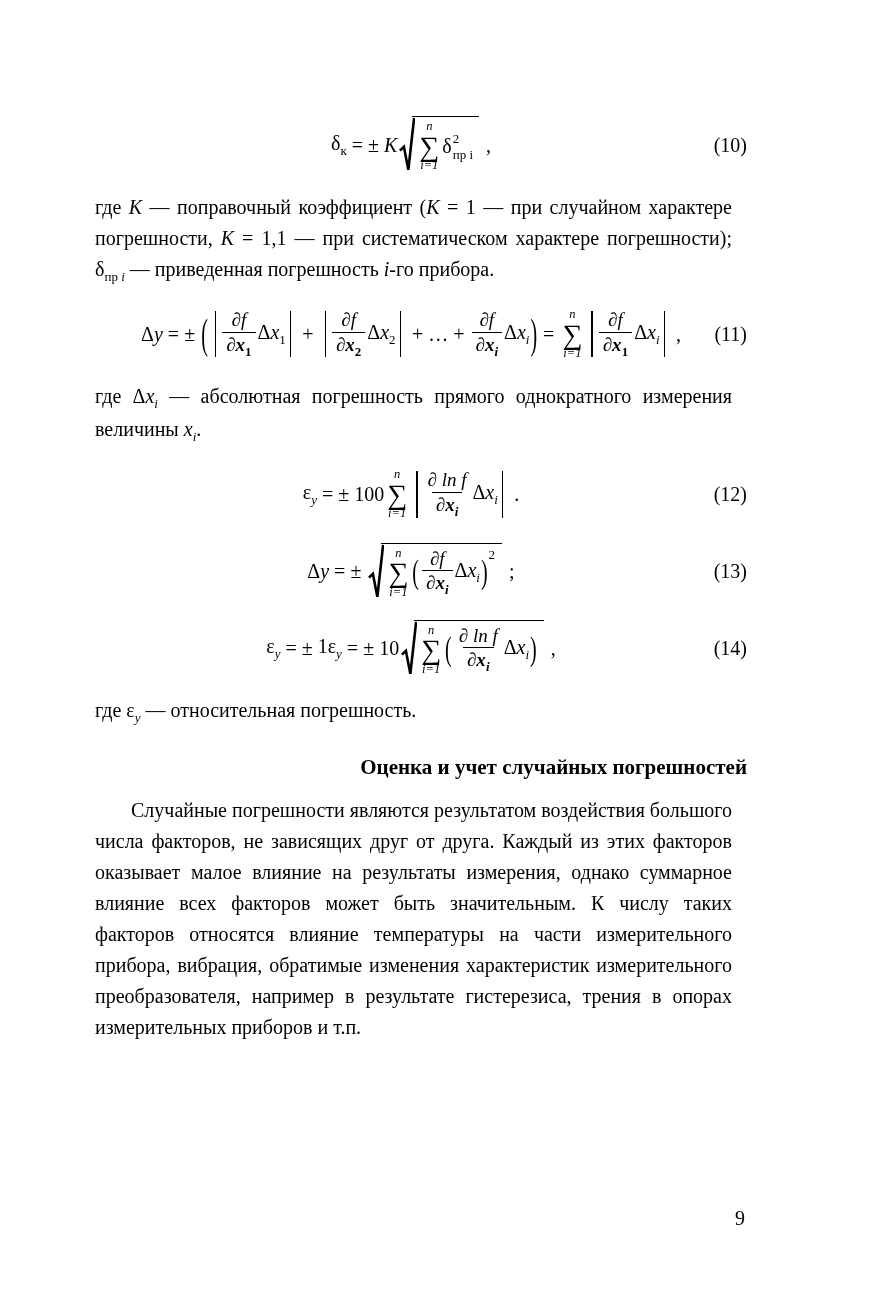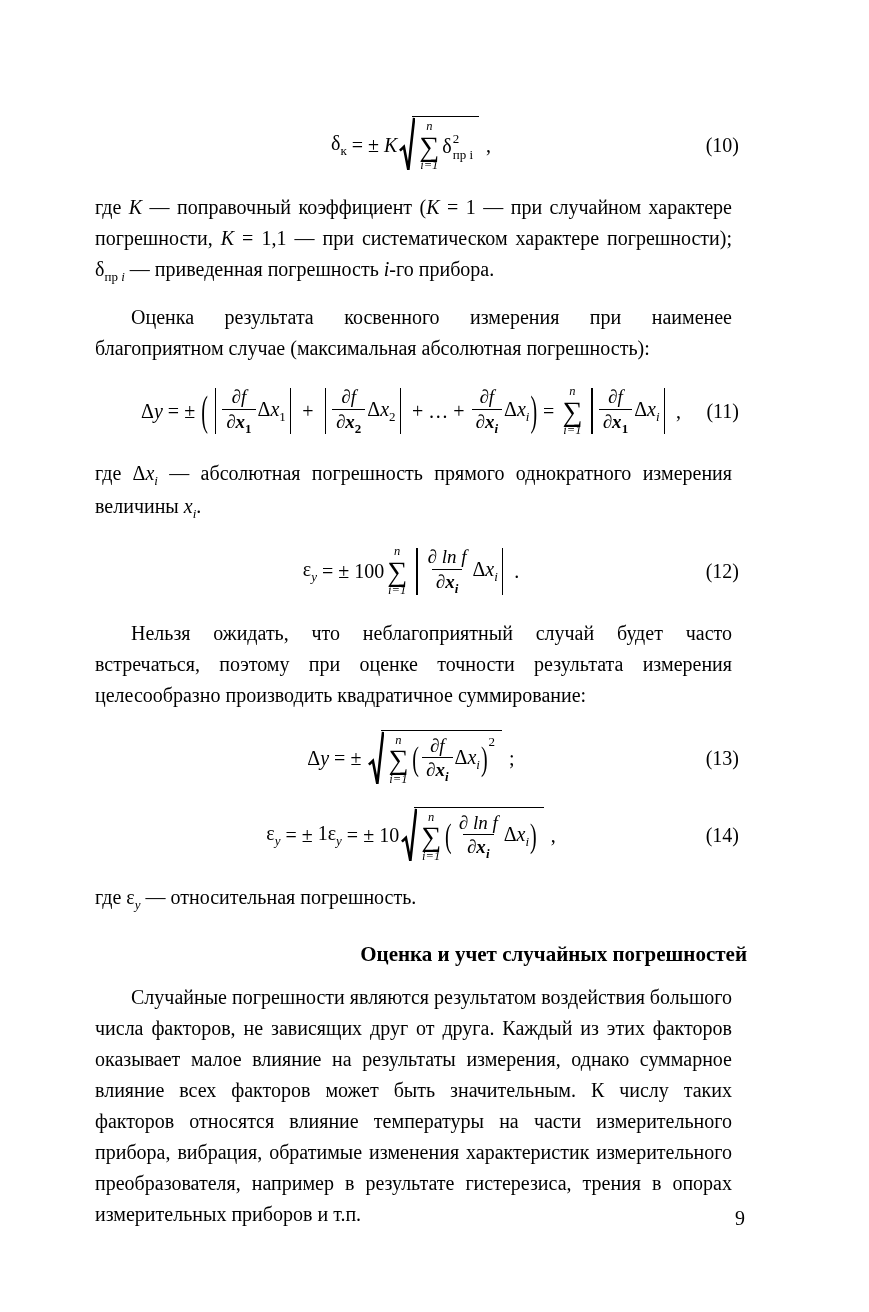--- a/index.html
+++ b/index.html
@@ -20,21 +20,21 @@
   .heading{
     font-weight:bold;text-align:right;font-size:21px;
     margin:26px 0 14px 0;
   }
 
   
   .frow{
     position:relative;display:flex;justify-content:center;align-items:center;
     margin:13px 0;min-height:64px;
   }
-  .eqnum{position:absolute;right:8px;top:50%;transform:translateY(-50%);}
+  .eqnum{position:absolute;right:0;top:50%;transform:translateY(-50%);}
   .math{font-family:"Liberation Serif",serif;font-size:20px;display:flex;align-items:center;white-space:nowrap;}
   .math .v{font-style:italic;}
   .tok{display:inline-block;white-space:nowrap;}
   .op{padding:0 5px;white-space:nowrap;}
 
   .frac{display:inline-flex;flex-direction:column;align-items:center;line-height:1.15;margin:0 2px;font-size:19px;}
   .fnum{padding:0 4px 1px 4px;}
   .fden{border-top:1.4px solid #000;padding:1px 4px 0 4px;font-weight:bold;}
 
   .sum{display:inline-flex;flex-direction:column;align-items:center;line-height:1;margin:0 3px;}
@@ -82,21 +82,20 @@
           </span>
         </span>
       </span>
       <span class="op">,</span>
     </span>
     <span class="eqnum">(10)</span>
   </div>
 
   <p><span>где </span><span style="font-style: italic;">K</span><span> — поправочный коэффициент (</span><span style="font-style: italic;">K</span><span> = 1 — при случайном характере погрешности, </span><span style="font-style: italic;">K</span><span> = 1,1 — при систематическом характере погрешности); δ</span><sub>пр </sub><sub style="font-style: italic;">i</sub><span> — приведенная погрешность </span><span style="font-style: italic;">i</span><span>-го прибора.</span></p>
 
-  <p class="ind"><span>Оценка результата косвенного измерения при наименее благоприятном случае (максимальная абсолютная погрешность):</span></p>
 
   <div class="frow">
     <span class="math">
       <span class="tok"><span>Δ</span><span class="v">y</span></span>
       <span class="op">= ±</span>
       <span class="bp">(</span>
       <span class="abs">
         <span class="frac">
           <span class="fnum v">∂f</span>
           <span class="fden"><span class="v">∂x</span><sub>1</sub></span>
@@ -154,21 +153,20 @@
           <span class="fnum v">∂ ln f</span>
           <span class="fden"><span class="v">∂x</span><sub class="v">i</sub></span>
         </span>
         <span class="tok"><span>Δ</span><span class="v">x</span><sub class="v">i</sub></span>
       </span>
       <span class="op">.</span>
     </span>
     <span class="eqnum">(12)</span>
   </div>
 
-  <p class="ind"><span>Нельзя ожидать, что неблагоприятный случай будет часто встречаться, поэтому при оценке точности результата измерения целесообразно производить квадратичное суммирование:</span></p>
 
   <div class="frow">
     <span class="math">
       <span class="tok"><span>Δ</span><span class="v">y</span></span>
       <span class="op">= ±</span>
       <span class="sqrt">
         <svg class="rad" viewBox="0 0 18 60" preserveAspectRatio="none" aria-hidden="true">
             <path d="M1 36 L5.5 32 L10.5 56 L17 2" fill="none" stroke="#000" stroke-width="2.6" vector-effect="non-scaling-stroke"></path>
           </svg>
         <span class="sqrt-body">

